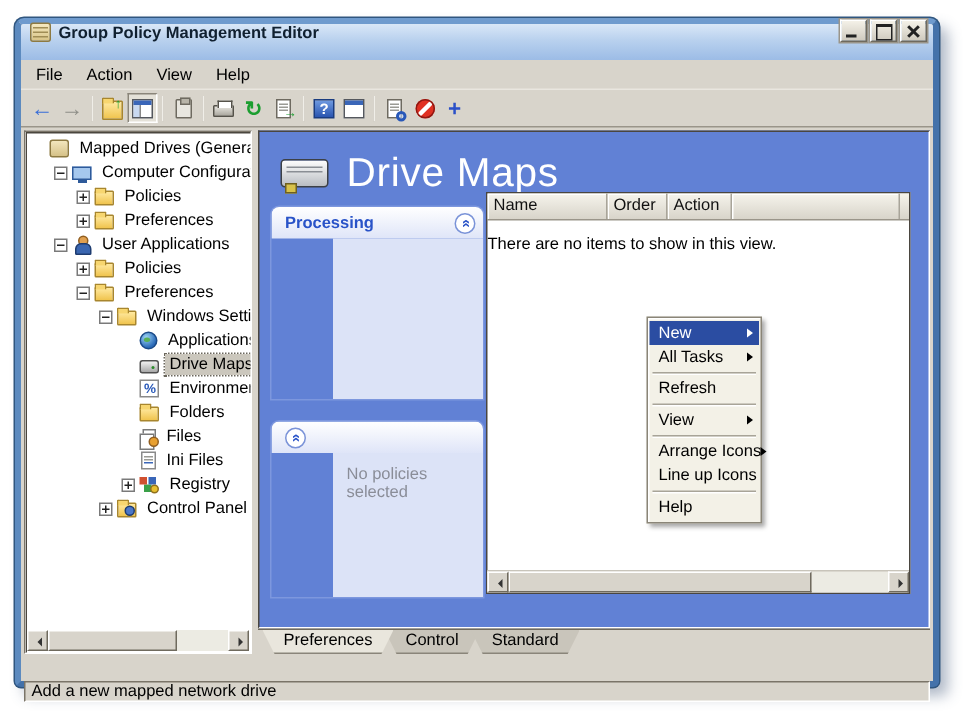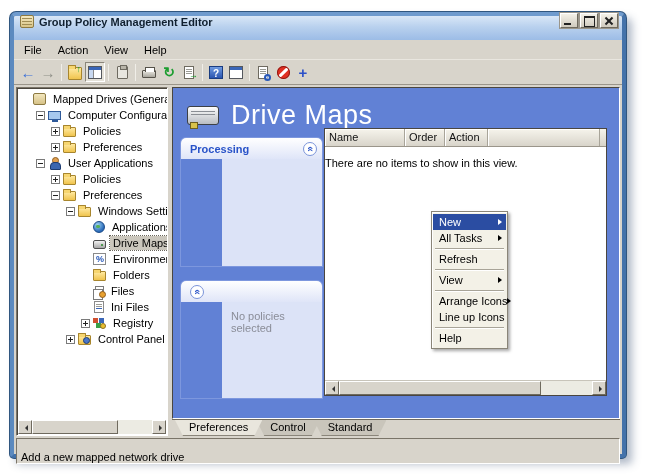--- a/index.html
+++ b/index.html
@@ -146,21 +146,21 @@
 
   
   .tabstrip{ height:17px; flex:none; background:#d8d4cb; border-top:1px solid #6f6a5e; display:flex; padding-left:3px; position:relative; }
   .tab{ font-size:11px; padding:1px 14px 2px 14px; margin-right:-6px; color:#000;
     clip-path:polygon(0 0,100% 0,calc(100% - 8px) 100%,8px 100%);
     background:#c9c5bb; border-bottom:1px solid #8a857a; }
   .tab.active{ background:#e9e6dd; font-weight:normal; z-index:2; }
 
   
   .statusbar{ height:18px; flex:none; background:#d8d4cb; padding:2px 2px; }
-  .status-field{ height:14px; border:1px solid; border-color:#7a7468 #fff #fff #7a7468; font-size:11px; color:#000; padding:12px 4px; line-height:13px; background:#d8d4cb; }
+  .status-field{ height:14px; border:1px solid; border-color:#7a7468 #fff #fff #7a7468; font-size:11px; color:#000; padding:0 4px; line-height:13px; background:#d8d4cb;margin-top:16px; }
 
   
   .ctxmenu{ position:absolute; left:431px; top:211px; width:77px; background:#f3f1e7;
     border:1px solid #8a8578; box-shadow:inset 1px 1px 0 #fff, 2px 2px 3px rgba(0,0,0,.35); padding:2px 1px; z-index:10; }
   .mrow{ height:16px; display:flex; align-items:center; font-size:11px; padding:0 4px 0 6px; color:#000; white-space:nowrap; }
   .mrow .mtxt{ flex:1; }
   .mrow .arr{ width:0; height:0; border-left:4px solid #000; border-top:3px solid transparent; border-bottom:3px solid transparent; }
   .mrow.hl{ background:#2b4da2; color:#fff; }
   .mrow.hl .arr{ border-left-color:#fff; }
   .msep{ height:1px; background:#a8a498; margin:2px 2px; box-shadow:0 1px 0 #fff; }

